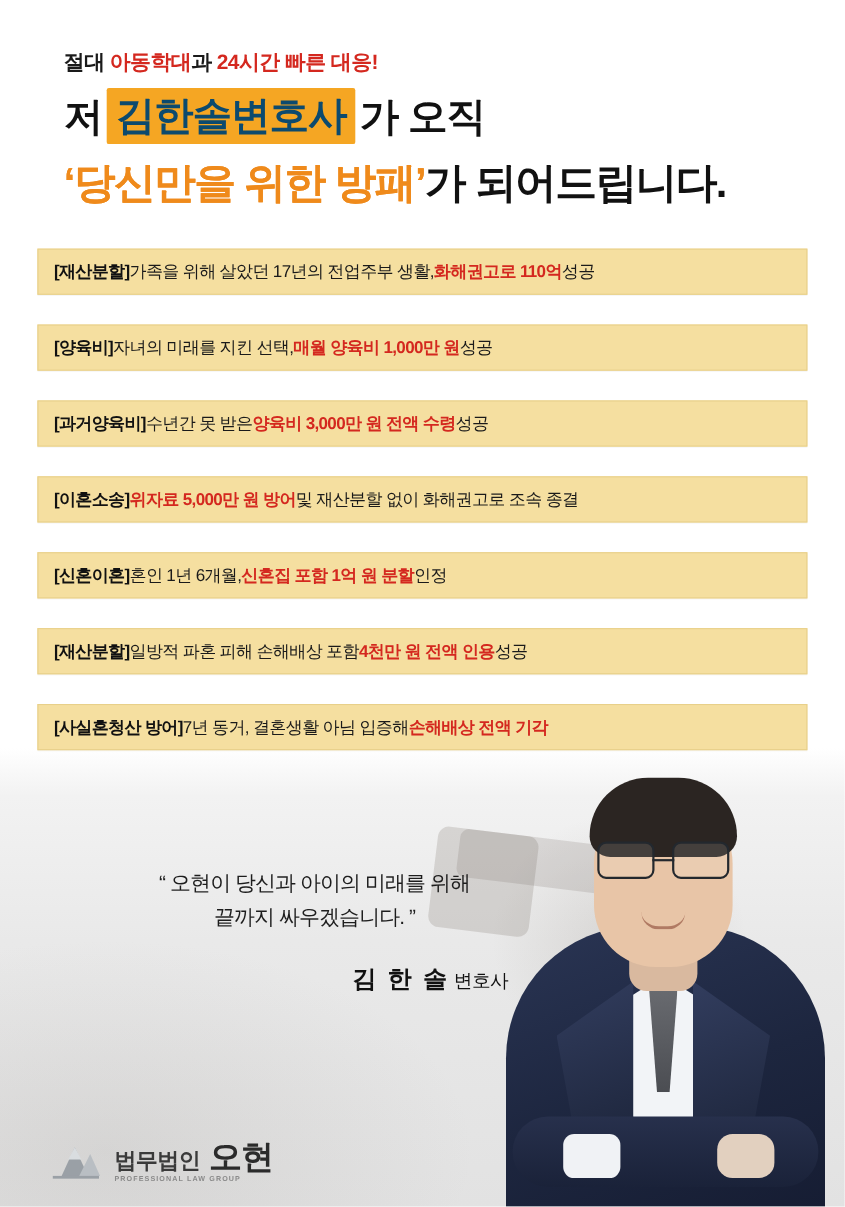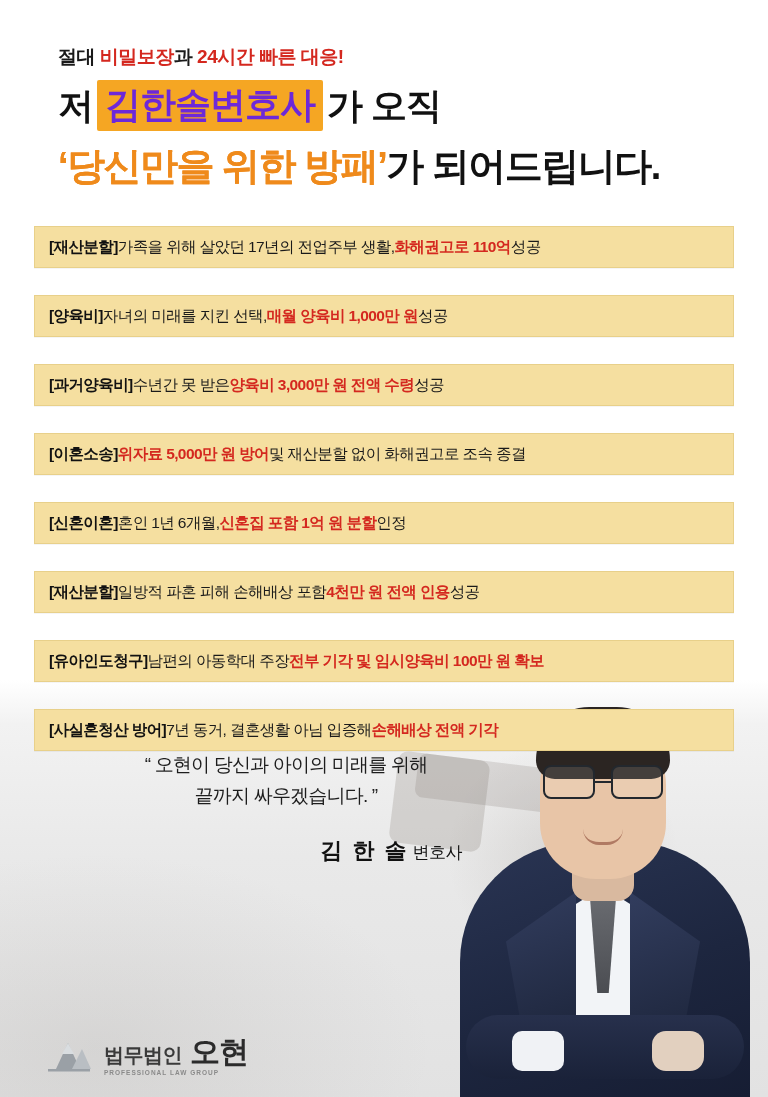--- a/index.html
+++ b/index.html
@@ -80,21 +80,21 @@
     color: #111111;
     letter-spacing: -1px;
     line-height: 1.25;
     white-space: nowrap;
     display: flex;
     align-items: center;
   }
   .hl-mark {
     display: inline-block;
     background: #f5a623;
-    color: #6d28d9;
+    color: #0c4a6e;
     padding: 2px 8px 4px 8px;
     margin: 0 4px;
     border-radius: 2px;
   }
   .headline2 {
     margin-top: 10px;
     font-size: 38px;
     font-weight: bold;
     color: #111111;
     letter-spacing: -1.5px;
@@ -127,21 +127,21 @@
     box-shadow: 0 1px 0 rgba(0,0,0,0.04);
   }
   .bar .tag { font-weight: bold; color: #111111; }
   .bar .hi { color: #d4281f; font-weight: bold; }
   .bar .txt { font-weight: normal; }
 
   
   .quote-block {
     position: absolute;
     left: 96px;
-    top: 749px;
+    top: 788px;
     width: 380px;
     text-align: center;
     z-index: 6;
   }
   .quote-line {
     font-size: 19px;
     color: #1d1d1d;
     letter-spacing: -0.8px;
     line-height: 1.65;
     font-weight: normal;
@@ -346,21 +346,21 @@
 </head>
 <body>
 
 <div class="page">
 
   <div class="bg-swirl"></div>
   <div class="bg-gavel"></div>
 
   <div class="header">
     <div class="kicker">
-      <span>절대 </span><span class="red">비밀보장</span><span>과 </span><span class="red">24시간 빠른 대응!</span>
+      <span>절대 </span><span class="red">아동학대</span><span>과 </span><span class="red">24시간 빠른 대응!</span>
     </div>
     <div class="headline1">
       <span>저 </span>
         <span class="hl-mark">김한솔변호사</span>
         <span>가 오직</span>
     </div>
     <div class="headline2">
       <span class="quote-orange">‘당신만을 위한 방패’</span><span>가 되어드립니다.</span>
     </div>
   </div>
@@ -394,25 +394,20 @@
       <span class="tag">[신혼이혼]</span>
         <span class="txt"> 혼인 1년 6개월, </span>
         <span class="hi">신혼집 포함 1억 원 분할</span>
         <span class="txt"> 인정</span>
     </div>
     <div class="bar">
       <span class="tag">[재산분할]</span>
         <span class="txt"> 일방적 파혼 피해 손해배상 포함 </span>
         <span class="hi">4천만 원 전액 인용</span>
         <span class="txt"> 성공</span>
-    </div>
-    <div class="bar">
-      <span class="tag">[유아인도청구]</span>
-        <span class="txt"> 남편의 아동학대 주장 </span>
-        <span class="hi">전부 기각 및 임시양육비 100만 원 확보</span>
     </div>
     <div class="bar">
       <span class="tag">[사실혼청산 방어]</span>
         <span class="txt"> 7년 동거, 결혼생활 아님 입증해 </span>
         <span class="hi">손해배상 전액 기각</span>
     </div>
   </div>
 
   <div class="quote-block">
     <div class="quote-line">“ 오현이 당신과 아이의 미래를 위해</div>

